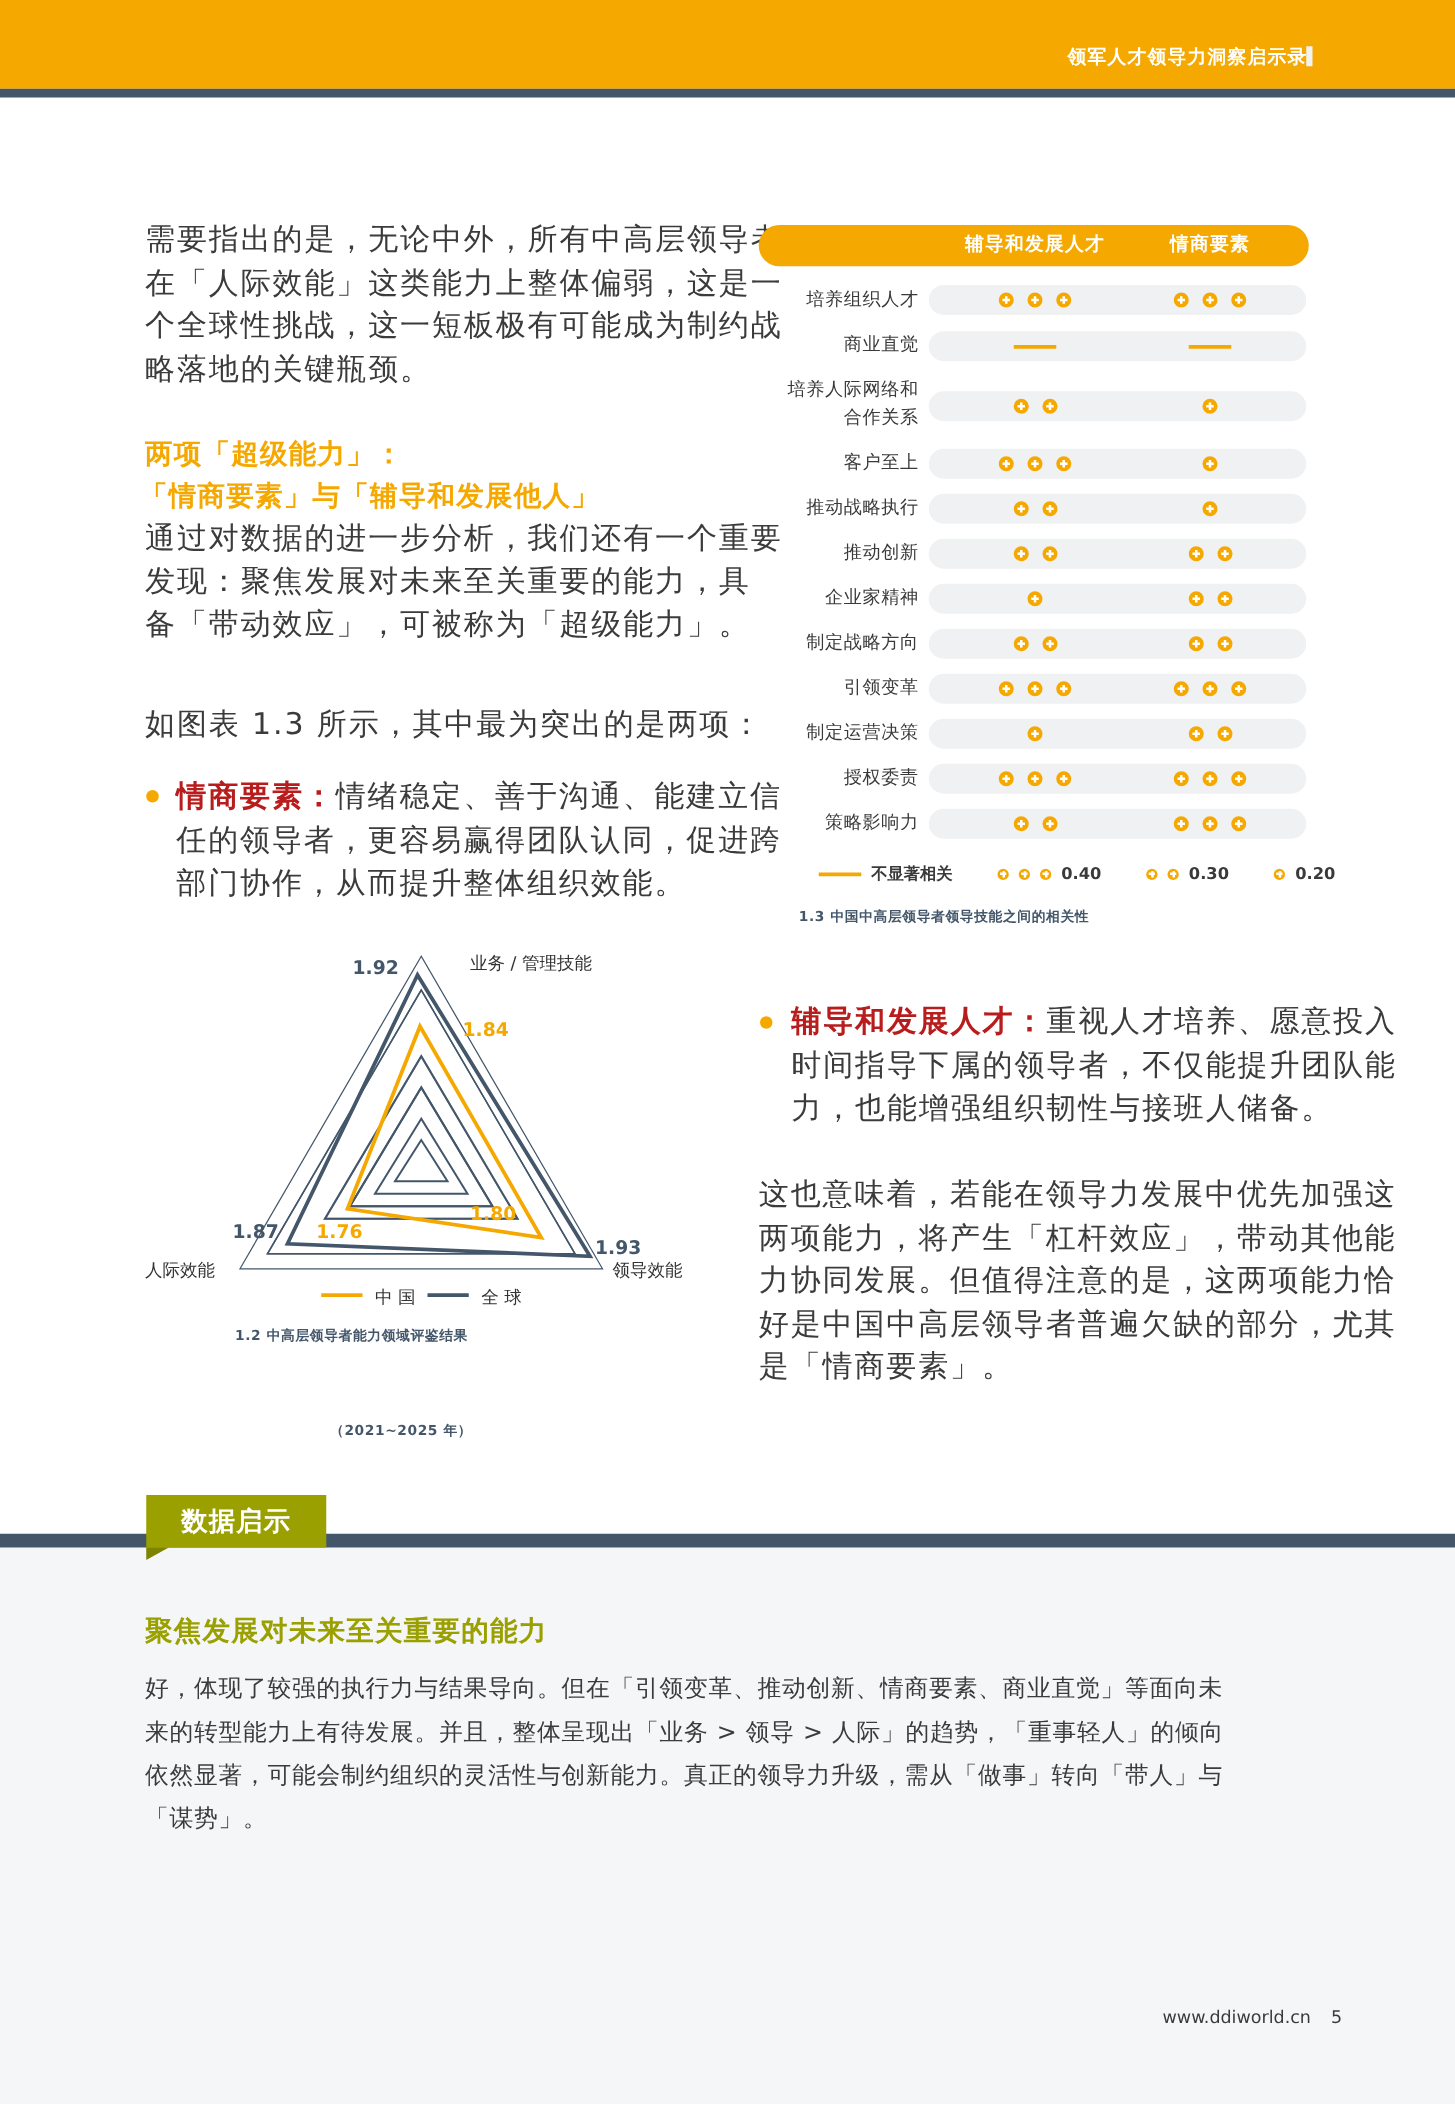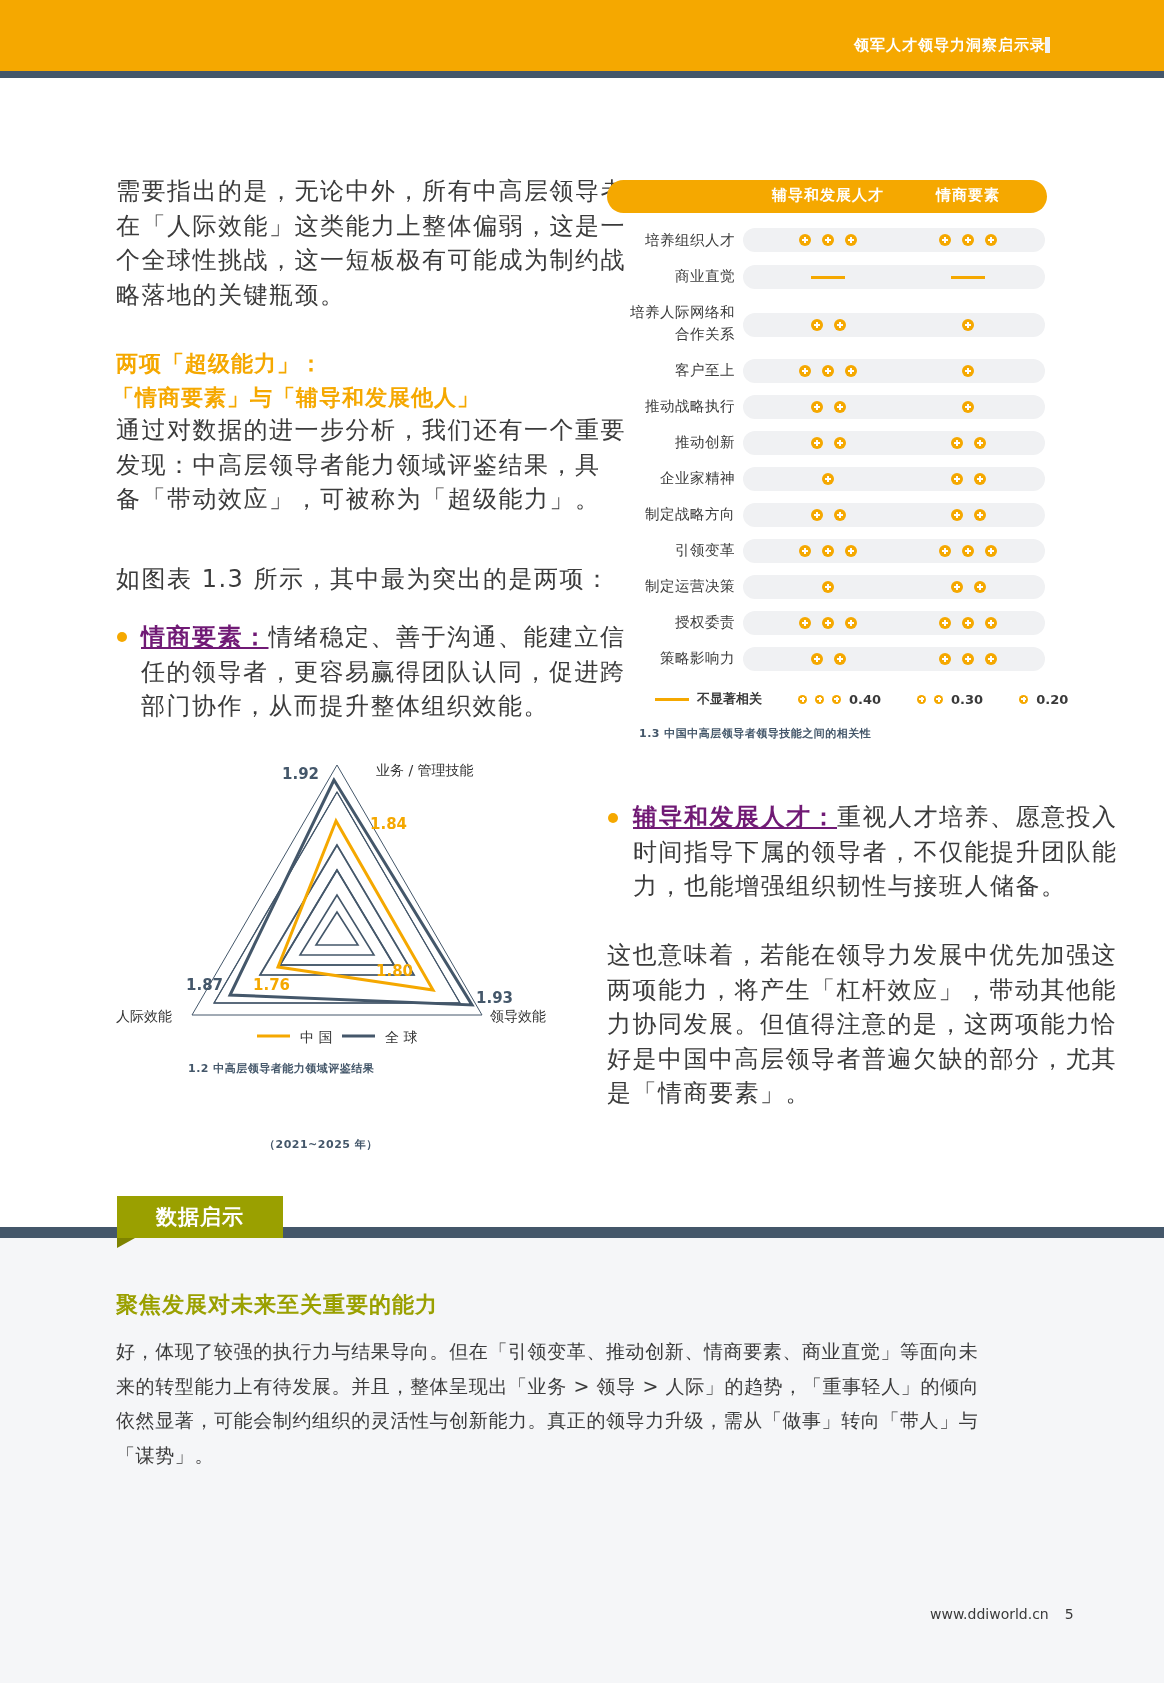--- a/index.html
+++ b/index.html
@@ -11,21 +11,21 @@
   .topbar { left: 0; top: 0; width: 1164px; height: 71px; background: #f5a800; }
   .topbar-strip { left: 0; top: 71px; width: 1164px; height: 7px; background: #44576a; }
   .topbar-title { right: 118px; top: 36px; color: #ffffff; font-size: 15px; font-weight: bold; letter-spacing: 1px; }
   .topbar-mark { left: 1045px; top: 37px; width: 5px; height: 16px; background: #f2f2f2; }
 
   
   .para { font-size: 24px; line-height: 34.5px; color: #3b3b3b; letter-spacing: 1.5px; }
   .para .line { display: block; white-space: nowrap; }
   .orange-h { color: #f5a800; font-weight: bold; font-size: 22px; line-height: 34px; letter-spacing: 1px; white-space: nowrap; }
   .bullet-dot { width: 10px; height: 10px; border-radius: 50%; background: #f5a800; }
-  .bold-term { font-weight: bold; color: #701a75; text-decoration: underline; }
+  .bold-term { font-weight: bold; color: #b91c1c; }
 
   
   .pill { left: 607px; top: 180px; width: 440px; height: 33px; border-radius: 17px; background: #f5a800; }
   .pill-col { top: 186px; color: #fff; font-weight: bold; font-size: 15px; letter-spacing: 1px; text-align: center; white-space: nowrap; }
   .row-label { width: 130px; font-size: 14.5px; color: #3a3a3a; text-align: right; line-height: 23px; white-space: nowrap; letter-spacing: 0.5px; }
   .row-bar { left: 743px; width: 302px; height: 24px; border-radius: 12px; background: #f0f1f3; }
   .cell { position: absolute; top: 0; height: 24px; display: flex; align-items: center; justify-content: center; gap: 11px; }
   .cell.c1 { left: 0; width: 170px; }
   .cell.c2 { left: 150px; width: 150px; }
   .dot { width: 12px; height: 12px; border-radius: 50%; background: #f5a800; position: relative; flex: none; }
@@ -42,21 +42,21 @@
   .legend .lbl { margin-right: 20px; }
   .caption { color: #44576a; font-weight: bold; font-size: 11px; white-space: nowrap; letter-spacing: 0.5px; }
 
   
   .radar-svg { left: 110px; top: 745px; }
   .radar-text { font-size: 14px; fill: #333; }
 
   
   .band { left: 0; top: 1227px; width: 1164px; height: 11px; background: #44576a; }
   .grey-area { left: 0; top: 1238px; width: 1164px; height: 445px; background: #f5f6f8; }
-  .tag { left: 117px; top: 1196px; width: 166px; height: 42px; background: #9aa000; color: #fff; font-weight: bold; font-size: 21px; letter-spacing: 1px; display: flex; align-items: center; justify-content: center; }
+  .tag { left: 117px; top: 1196px; width: 144px; height: 42px; background: #9aa000; color: #fff; font-weight: bold; font-size: 21px; letter-spacing: 1px; display: flex; align-items: center; justify-content: center; }
   .tag-fold { left: 117px; top: 1238px; width: 0; height: 0; border-top: 0 solid transparent; border-left: 18px solid #7e8300; border-bottom: 10px solid transparent; }
   .green-h { left: 116px; top: 1290px; color: #9aa000; font-weight: bold; font-size: 22px; letter-spacing: 1px; white-space: nowrap; }
   .bottom-para { left: 116px; top: 1334px; width: 940px; font-size: 19px; line-height: 34.5px; color: #3b3b3b; letter-spacing: 0.6px; }
   .bottom-para .line { display: block; white-space: nowrap; }
   .footer { left: 930px; top: 1606px; font-size: 14px; color: #3a3a3a; white-space: nowrap; }
   .footer .pg { margin-left: 16px; }
 </style>
 </head>
 <body>
 
@@ -72,21 +72,21 @@
   <span class="line">略落地的关键瓶颈。</span>
 </div>
 
 <div class="abs" style="left:116px; top:347px;">
   <div class="orange-h">两项「超级能力」：</div>
   <div class="orange-h" style="margin-left:-4px;">「情商要素」与「辅导和发展他人」</div>
 </div>
 
 <div class="abs para" style="left:116px; top:413px;">
   <span class="line">通过对数据的进一步分析，我们还有一个重要</span>
-  <span class="line">发现：中高层领导者能力领域评鉴结果，具</span>
+  <span class="line">发现：聚焦发展对未来至关重要的能力，具</span>
   <span class="line">备「带动效应」，可被称为「超级能力」。</span>
 </div>
 
 <div class="abs para" style="left:116px; top:549px;margin-top:13px;">
   <span class="line">如图表 1.3 所示，其中最为突出的是两项：</span>
 </div>
 
 <div class="abs bullet-dot" style="left:117px; top:632px;"></div>
 <div class="abs para" style="left:141px; top:620px;">
   <span class="line"><span class="bold-term">情商要素：</span><span>情绪稳定、善于沟通、能建立信</span></span>

